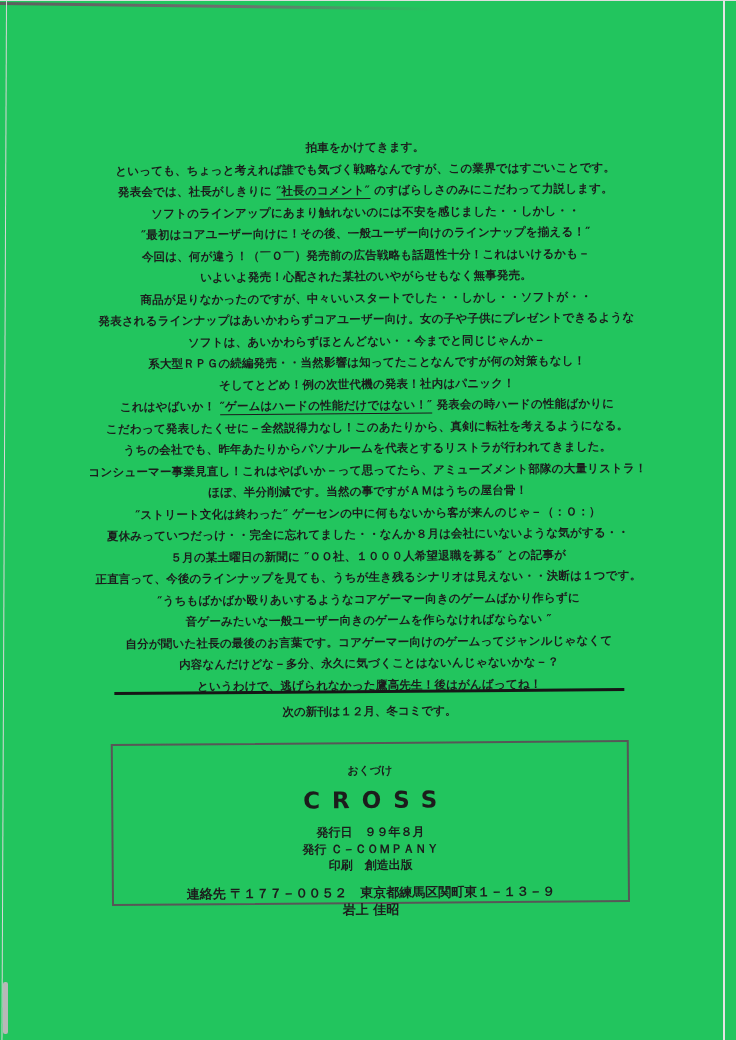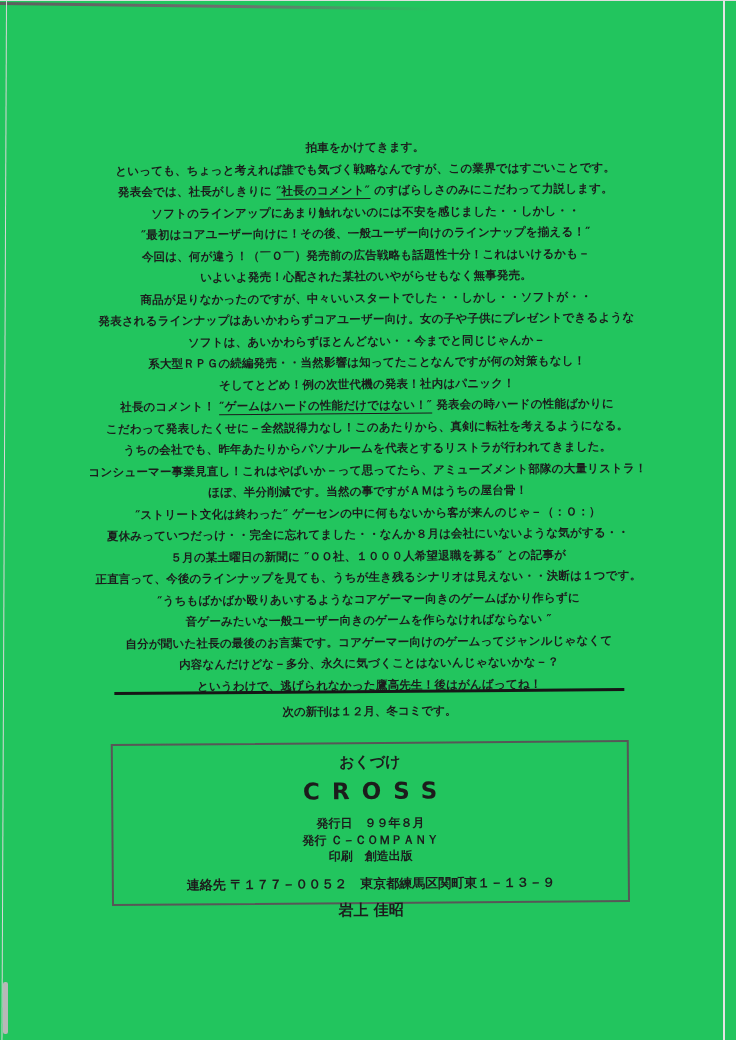--- a/index.html
+++ b/index.html
@@ -57,29 +57,29 @@
   .next-issue{
     position:absolute;top:701px;left:0;width:736px;text-align:center;
     font-weight:bold;font-size:11.5px;height:21.5px;line-height:21.5px;
   }
   .colophon{
     position:absolute;top:742px;left:109px;width:514px;height:158px;
     border:2px solid #575757;
     display:flex;flex-direction:column;align-items:center;
     font-weight:bold;
   }
-  .colophon .label{font-size:15px;margin-top:9px;line-height:18px;}
+  .colophon .label{font-size:11px;margin-top:18px;line-height:18px;}
   .colophon .title{
     font-size:23px;letter-spacing:12px;padding-left:12px;
     margin-top:7px;line-height:26px;
   }
   .colophon .pub{font-size:12px;line-height:16.5px;}
   .colophon .pub-first{margin-top:11px;}
   .colophon .contact{font-size:13px;line-height:16px;margin-top:11px;}
-  .colophon .name{font-size:15px;line-height:16px;margin-top:10px;}
+  .colophon .name{font-size:13px;line-height:16px;margin-top:1px;}
 </style>
 </head>
 <body>
 
 <div class="scan">
 
   <div class="edge-top-faint"></div>
   <div class="edge-top"></div>
   <div class="edge-left"></div>
   <div class="edge-right"></div>
@@ -93,21 +93,21 @@
       <div class="tline"><span>発表会では、社長がしきりに </span><span class="useg">″社長のコメント″</span><span> のすばらしさのみにこだわって力説します。</span></div>
       <div class="tline">ソフトのラインアップにあまり触れないのには不安を感じました・・しかし・・</div>
       <div class="tline">″最初はコアユーザー向けに！その後、一般ユーザー向けのラインナップを揃える！″</div>
       <div class="tline">今回は、何が違う！（￣Ｏ￣）発売前の広告戦略も話題性十分！これはいけるかも－</div>
       <div class="tline">いよいよ発売！心配された某社のいやがらせもなく無事発売。</div>
       <div class="tline">商品が足りなかったのですが、中々いいスタートでした・・しかし・・ソフトが・・</div>
       <div class="tline">発表されるラインナップはあいかわらずコアユーザー向け。女の子や子供にプレゼントできるような</div>
       <div class="tline">ソフトは、あいかわらずほとんどない・・今までと同じじゃんか－</div>
       <div class="tline">系大型ＲＰＧの続編発売・・当然影響は知ってたことなんですが何の対策もなし！</div>
       <div class="tline">そしてとどめ！例の次世代機の発表！社内はパニック！</div>
-      <div class="tline"><span>社長のコメント！ </span><span class="useg">″ゲームはハードの性能だけではない！″</span><span> 発表会の時ハードの性能ばかりに</span></div>
+      <div class="tline"><span>これはやばいか！ </span><span class="useg">″ゲームはハードの性能だけではない！″</span><span> 発表会の時ハードの性能ばかりに</span></div>
       <div class="tline">こだわって発表したくせに－全然説得力なし！このあたりから、真剣に転社を考えるようになる。</div>
       <div class="tline">うちの会社でも、昨年あたりからパソナルームを代表とするリストラが行われてきました。</div>
       <div class="tline">コンシューマー事業見直し！これはやばいか－って思ってたら、アミューズメント部隊の大量リストラ！</div>
       <div class="tline">ほぼ、半分削減です。当然の事ですがＡＭはうちの屋台骨！</div>
       <div class="tline">″ストリート文化は終わった″ ゲーセンの中に何もないから客が来んのじゃ－（：Ｏ：）</div>
       <div class="tline">夏休みっていつだっけ・・完全に忘れてました・・なんか８月は会社にいないような気がする・・</div>
       <div class="tline">５月の某土曜日の新聞に ″ＯＯ社、１０００人希望退職を募る″ との記事が</div>
       <div class="tline">正直言って、今後のラインナップを見ても、うちが生き残るシナリオは見えない・・決断は１つです。</div>
       <div class="tline">″うちもばかばか殴りあいするようなコアゲーマー向きのゲームばかり作らずに</div>
       <div class="tline">音ゲーみたいな一般ユーザー向きのゲームを作らなければならない ″</div>

